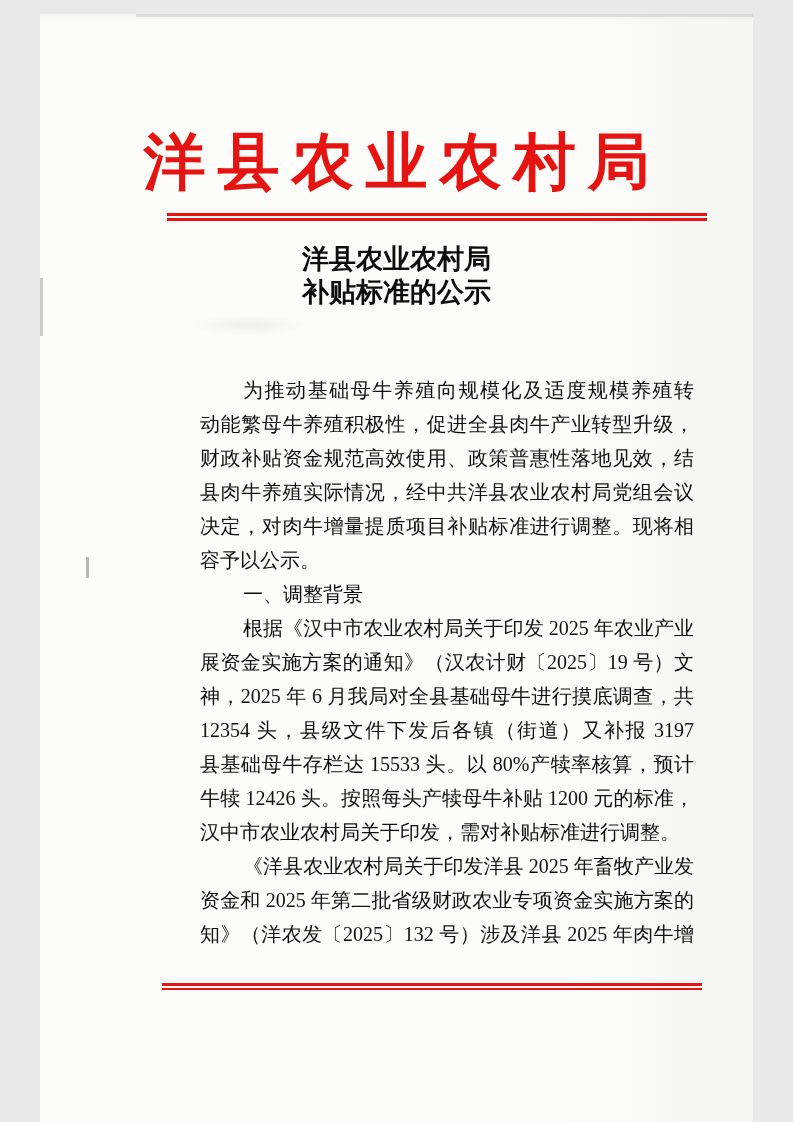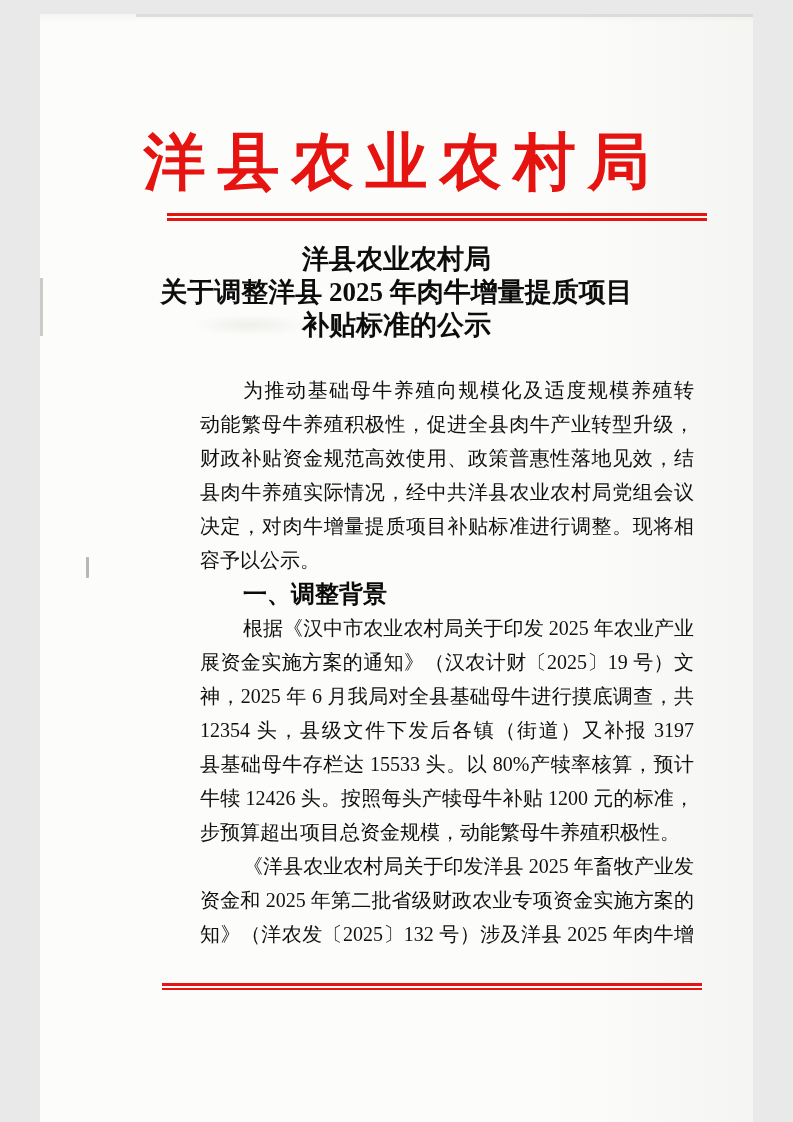--- a/index.html
+++ b/index.html
@@ -67,22 +67,22 @@
     height: 34px;
     line-height: 34px;
     text-align: justify;
     text-align-last: justify;
     overflow: hidden;
   }
   .line.first { text-indent: 43px; }
   .line.last { text-align: center; text-align-last: left; }
   .line.heading {
     font-family: "Liberation Sans", sans-serif;
-    font-weight: bold;
-    font-size: 24px;
+    font-weight: normal;
+    font-size: 20px;
     text-indent: 43px;
     text-align: center;
     text-align-last: left;
     color: #0a0a0a;
   }
 
   
   .artifact { position: absolute; pointer-events: none; }
   .edge-top { top: 0; left: 96px; right: 0; height: 3px; background: #c9c9c4; opacity: .55; }
   .edge-left { top: 264px; left: 0; width: 3px; height: 58px; background: #9a9a94; opacity: .5; }
@@ -98,41 +98,40 @@
   <div class="artifact edge-top"></div>
   <div class="artifact edge-left"></div>
   <div class="artifact stray-dash"></div>
   <div class="artifact ghost-smudge"></div>
 
   <div class="letterhead">洋县农业农村局</div>
   <div class="red-rule top"></div>
 
   <div class="doc-title">
     <div class="t-line">洋县农业农村局</div>
-    <div class="t-line">关于调整洋县 2025 年肉牛增量提质项目</div>
     <div class="t-line">补贴标准的公示</div>
   </div>
 
   <div class="body-text">
     <div class="line first">为推动基础母牛养殖向规模化及适度规模养殖转变，调</div>
     <div class="line">动能繁母牛养殖积极性，促进全县肉牛产业转型升级，确保</div>
     <div class="line">财政补贴资金规范高效使用、政策普惠性落地见效，结合我</div>
     <div class="line">县肉牛养殖实际情况，经中共洋县农业农村局党组会议研究</div>
     <div class="line">决定，对肉牛增量提质项目补贴标准进行调整。现将相关内</div>
     <div class="line last">容予以公示。</div>
 
     <div class="line heading">一、调整背景</div>
 
     <div class="line first">根据《汉中市农业农村局关于印发 2025 年农业产业发</div>
     <div class="line">展资金实施方案的通知》（汉农计财〔2025〕19 号）文件精</div>
     <div class="line">神，2025 年 6 月我局对全县基础母牛进行摸底调查，共存栏</div>
     <div class="line">12354 头，县级文件下发后各镇（街道）又补报 3197 头，全</div>
     <div class="line">县基础母牛存栏达 15533 头。以 80%产犊率核算，预计新生</div>
     <div class="line">牛犊 12426 头。按照每头产犊母牛补贴 1200 元的标准，初</div>
-    <div class="line last">步预算超出项目总资金规模，动能繁母牛养殖积极性。</div>
+    <div class="line last">汉中市农业农村局关于印发，需对补贴标准进行调整。</div>
 
 
     <div class="line first">《洋县农业农村局关于印发洋县 2025 年畜牧产业发展</div>
     <div class="line">资金和 2025 年第二批省级财政农业专项资金实施方案的通</div>
     <div class="line">知》（洋农发〔2025〕132 号）涉及洋县 2025 年肉牛增量提</div>
   </div>
 
   <div class="red-rule bottom"></div>
 
 </div>

